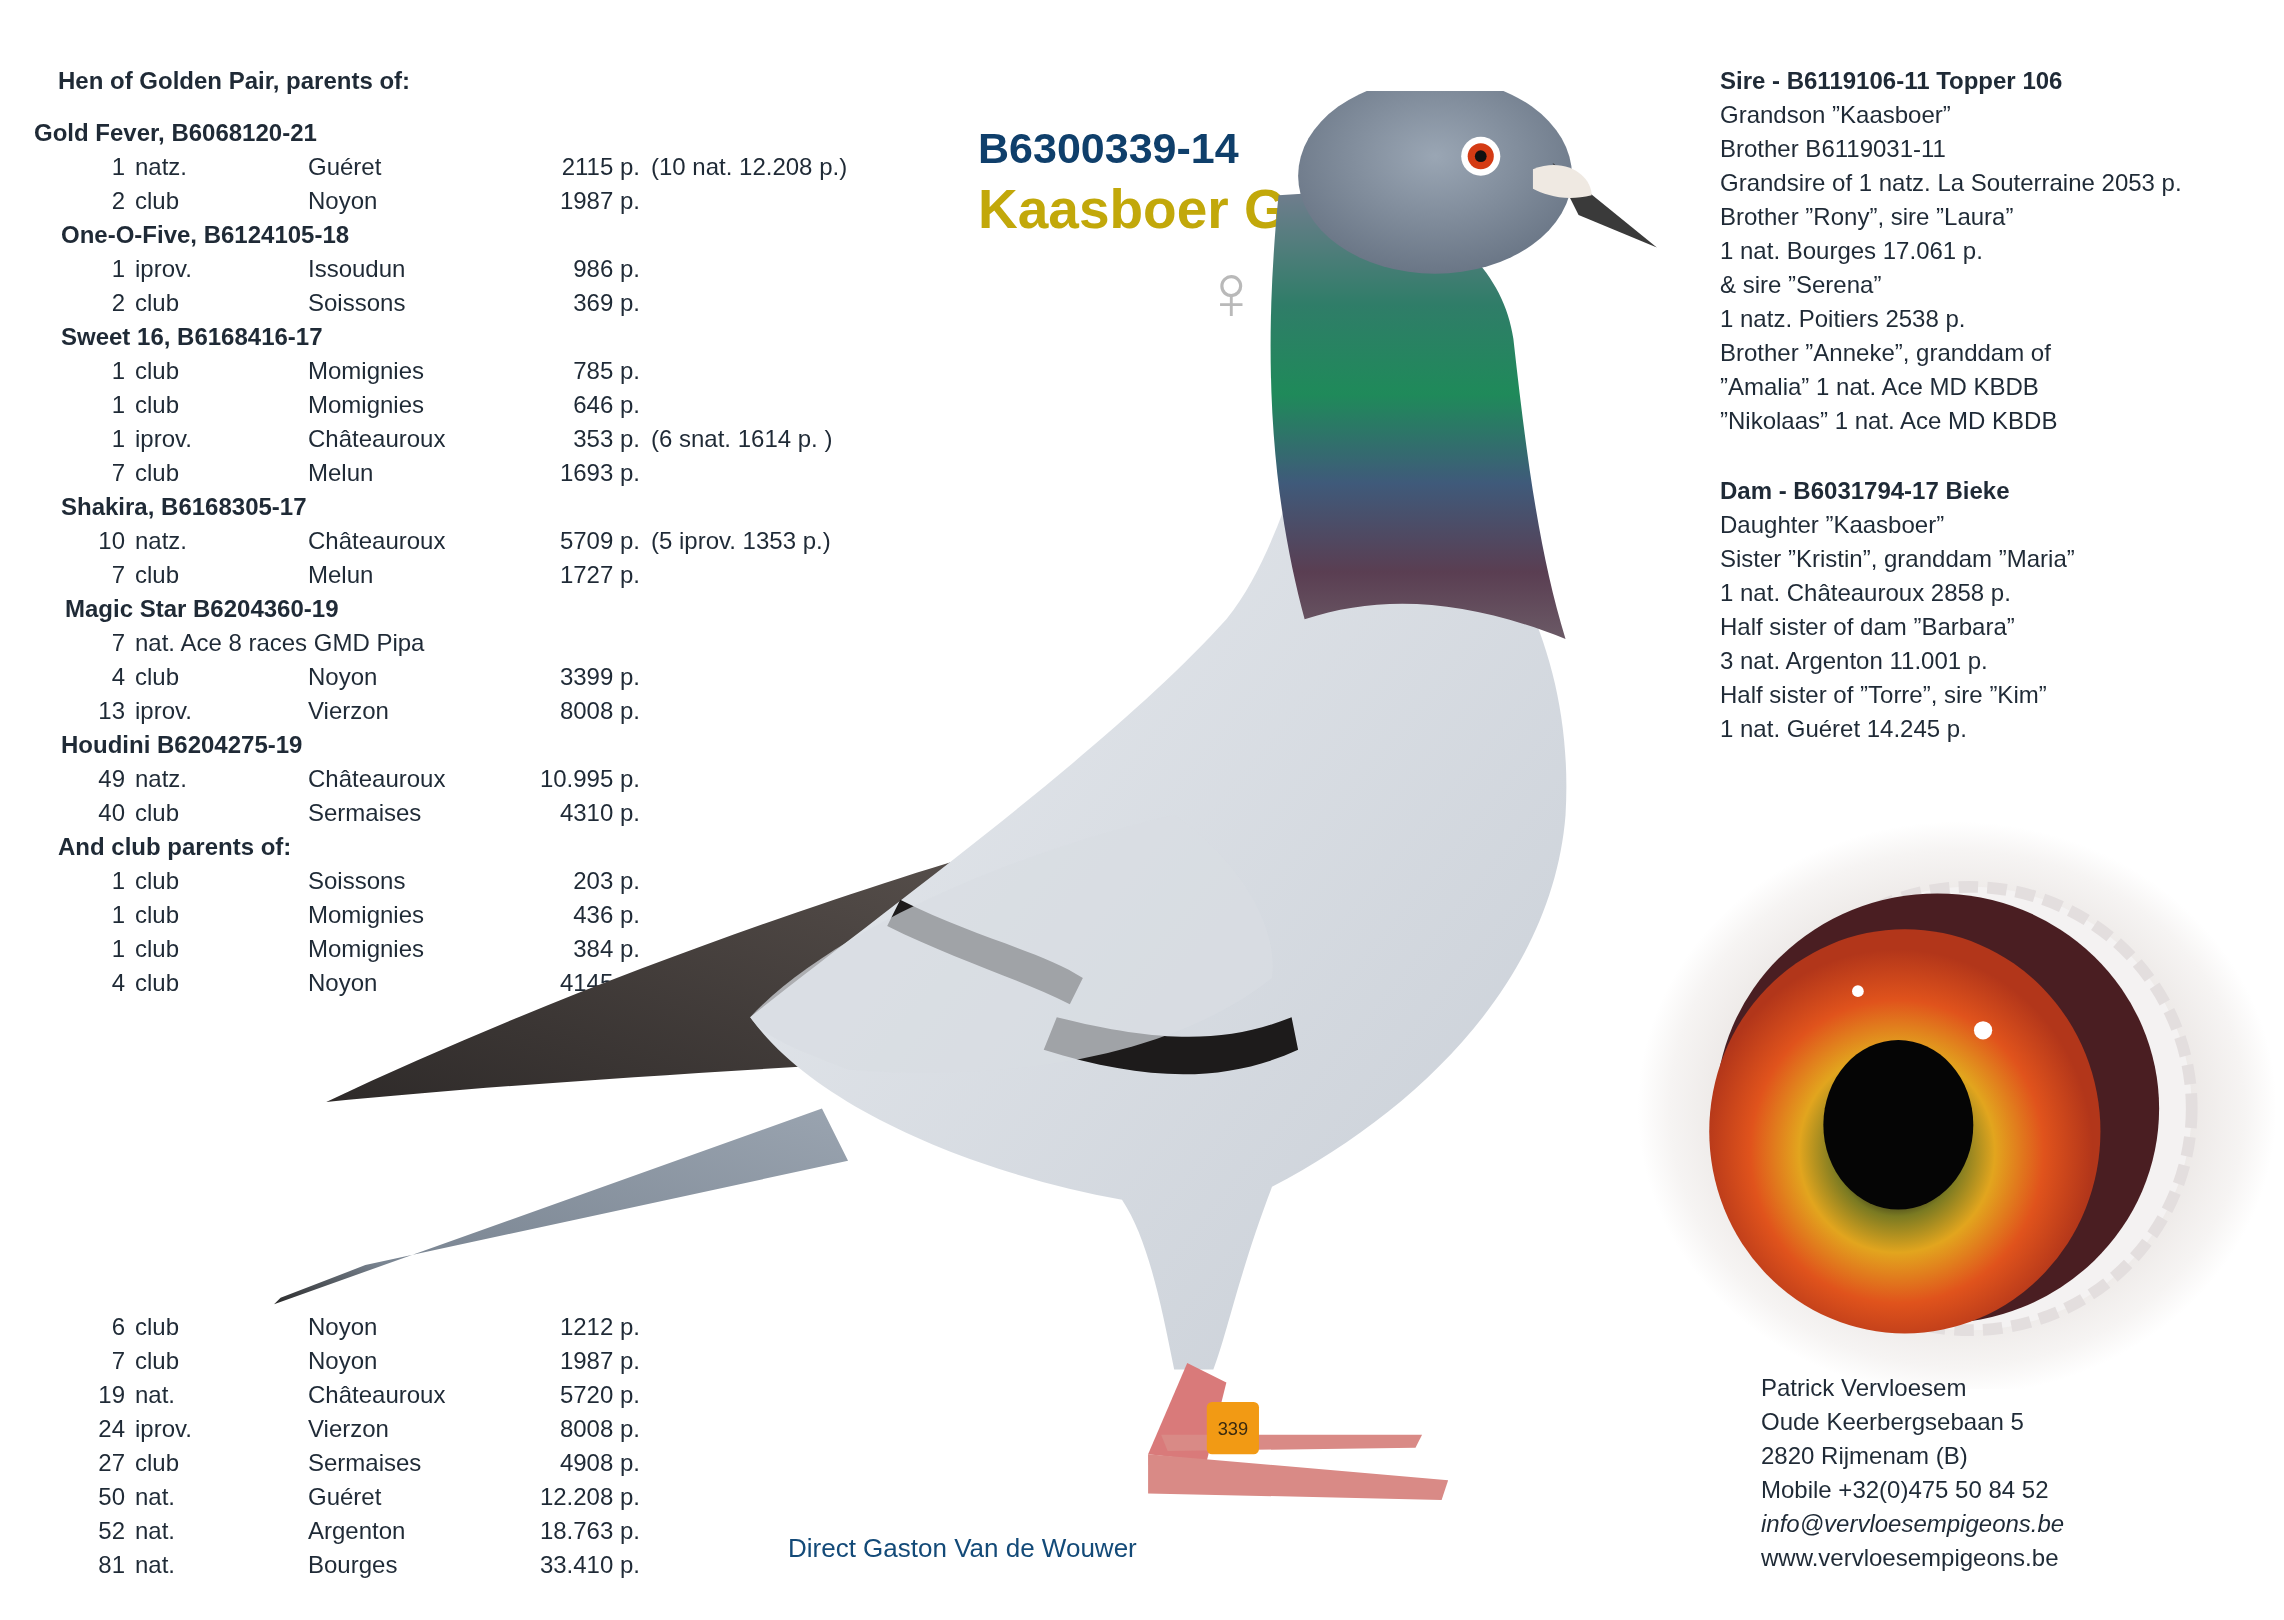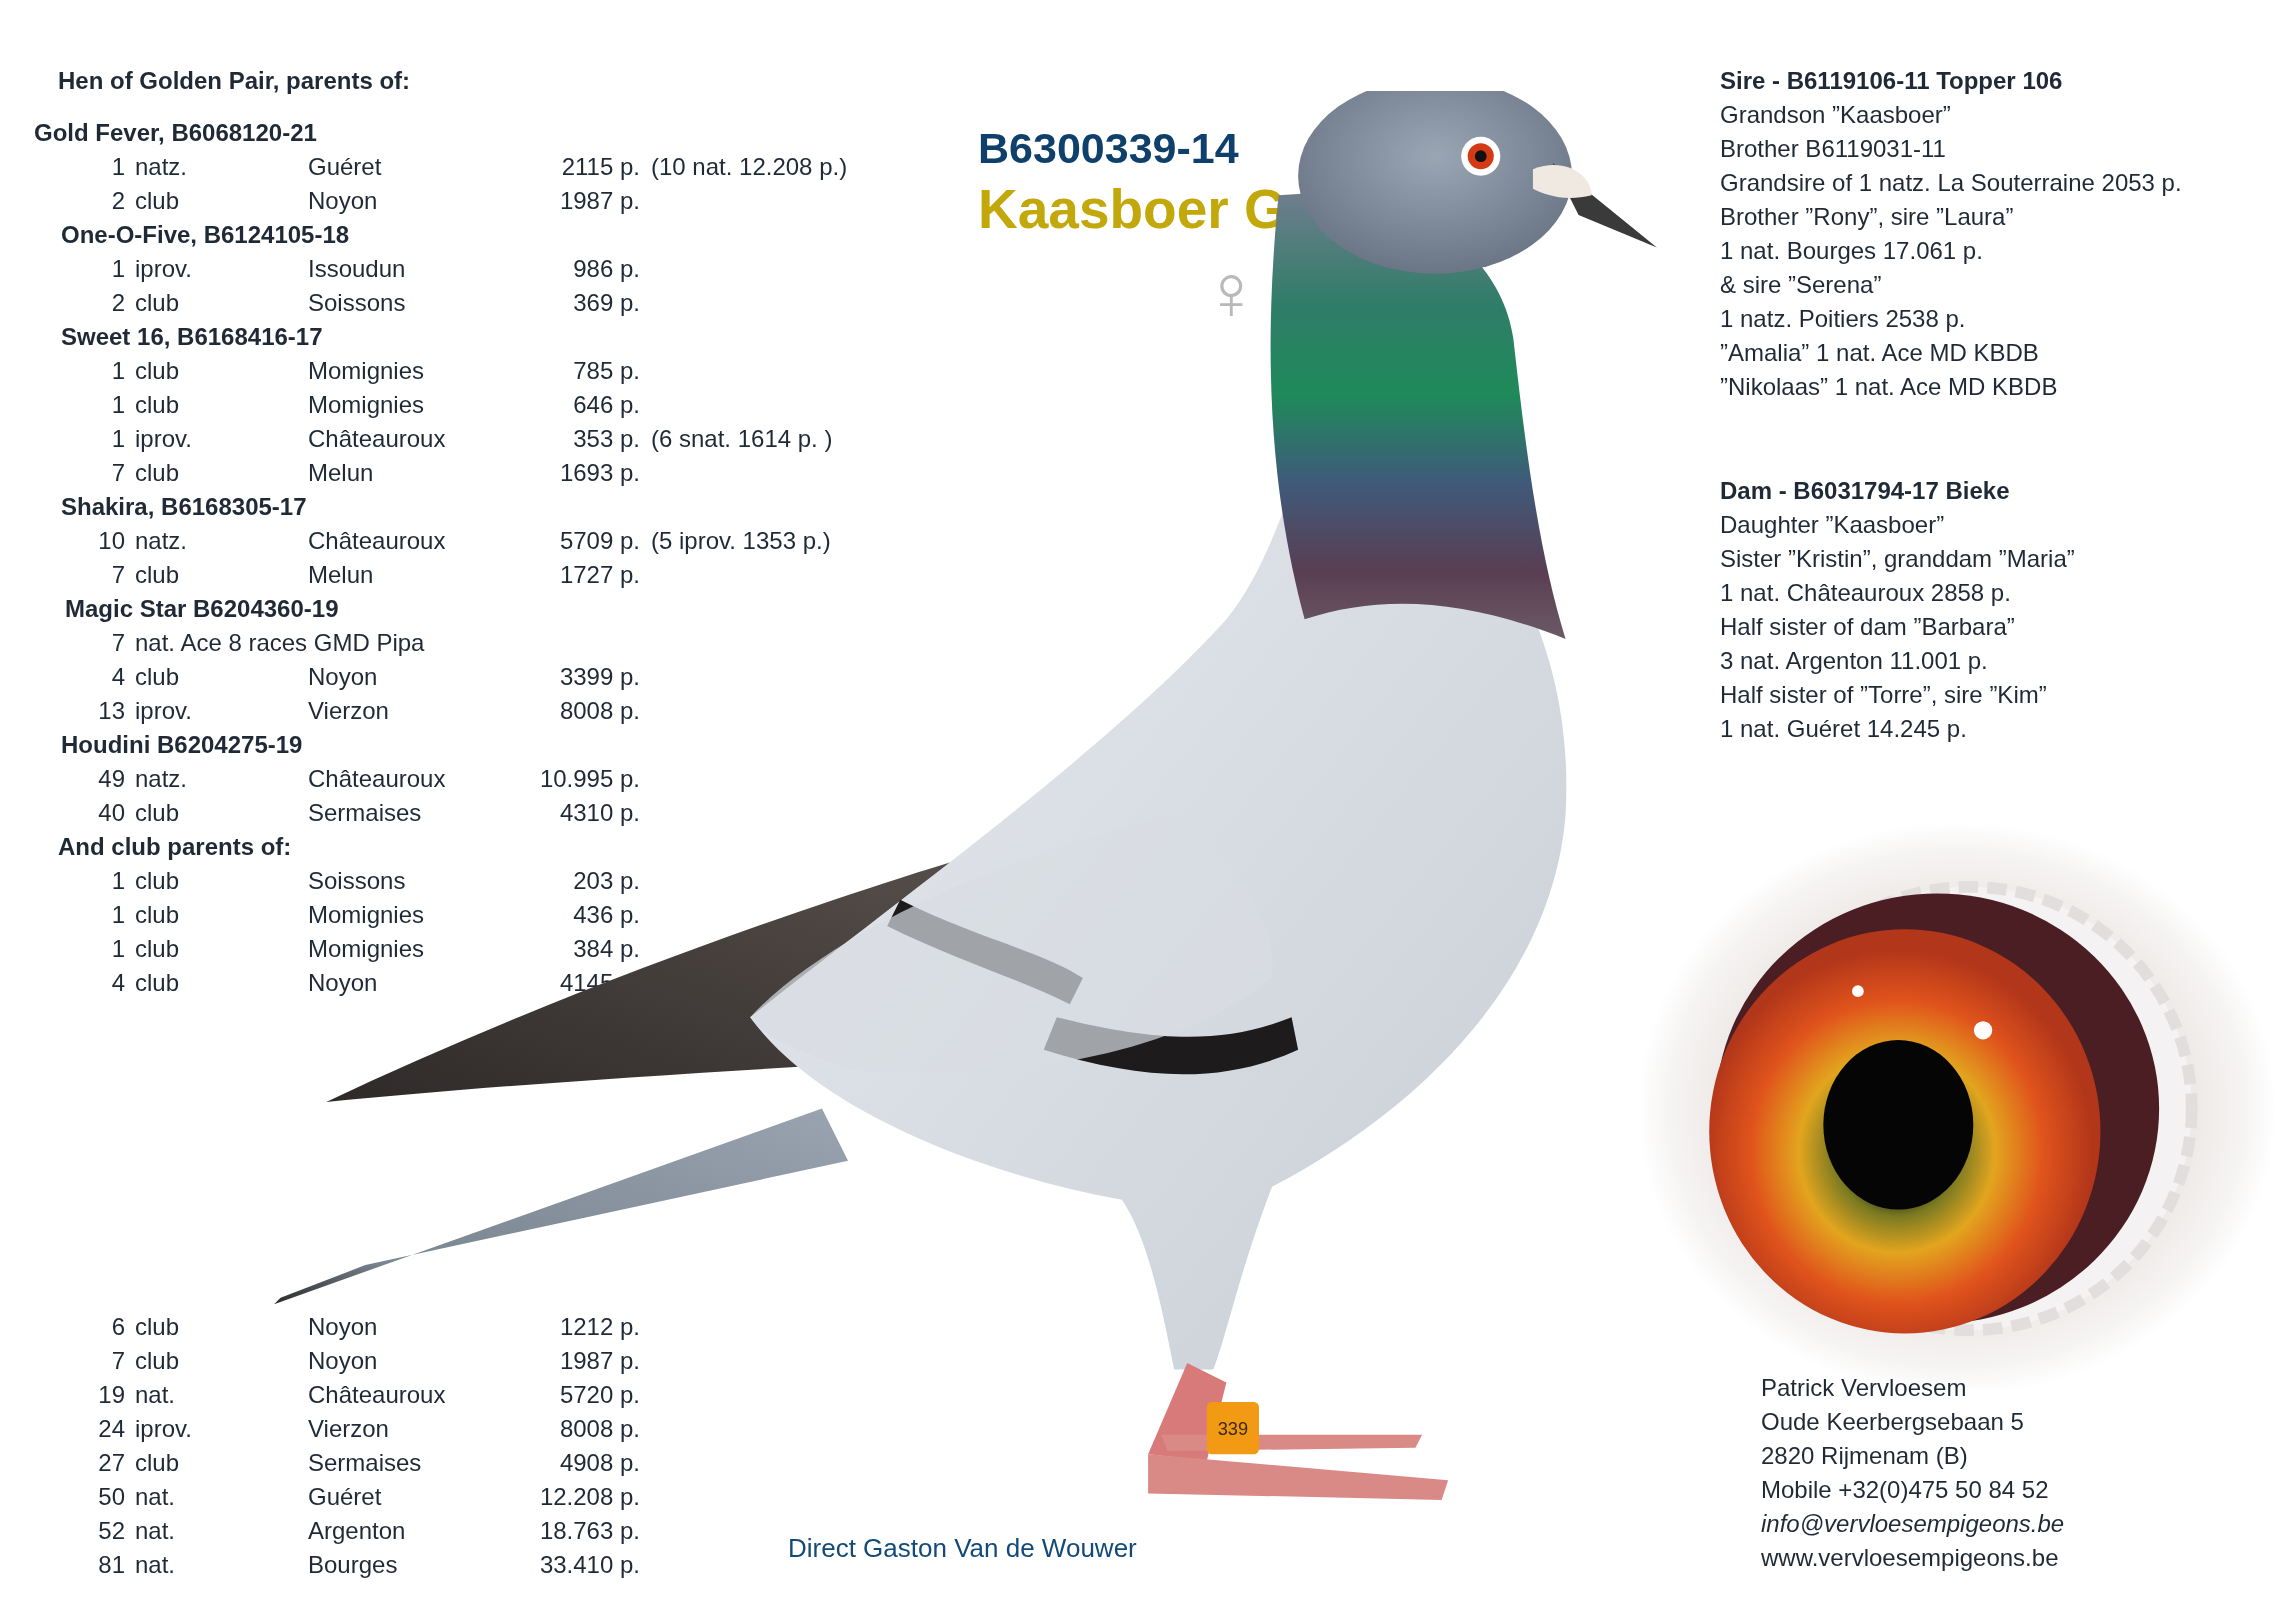--- a/index.html
+++ b/index.html
@@ -282,20 +282,21 @@
 
 <div class="abs" style="left:1720px; top:64px;">
   <div class="rtext bold">Sire - B6119106-11 Topper 106</div>
   <div class="rtext">Grandson ”Kaasboer”</div>
   <div class="rtext">Brother B6119031-11</div>
   <div class="rtext">Grandsire of 1 natz. La Souterraine 2053 p.</div>
   <div class="rtext">Brother ”Rony”, sire ”Laura”</div>
   <div class="rtext">1 nat. Bourges 17.061 p.</div>
   <div class="rtext">&amp; sire ”Serena”</div>
   <div class="rtext">1 natz. Poitiers 2538 p.</div>
+  <div class="rtext">Brother ”Anneke”, granddam of</div>
   <div class="rtext">”Amalia” 1 nat. Ace MD KBDB</div>
   <div class="rtext">”Nikolaas” 1 nat. Ace MD KBDB</div>
 </div>
 
 <div class="abs" style="left:1720px; top:474px;">
   <div class="rtext bold">Dam - B6031794-17 Bieke</div>
   <div class="rtext">Daughter ”Kaasboer”</div>
   <div class="rtext">Sister ”Kristin”, granddam ”Maria”</div>
   <div class="rtext">1 nat. Châteauroux 2858 p.</div>
   <div class="rtext">Half sister of dam ”Barbara”</div>

